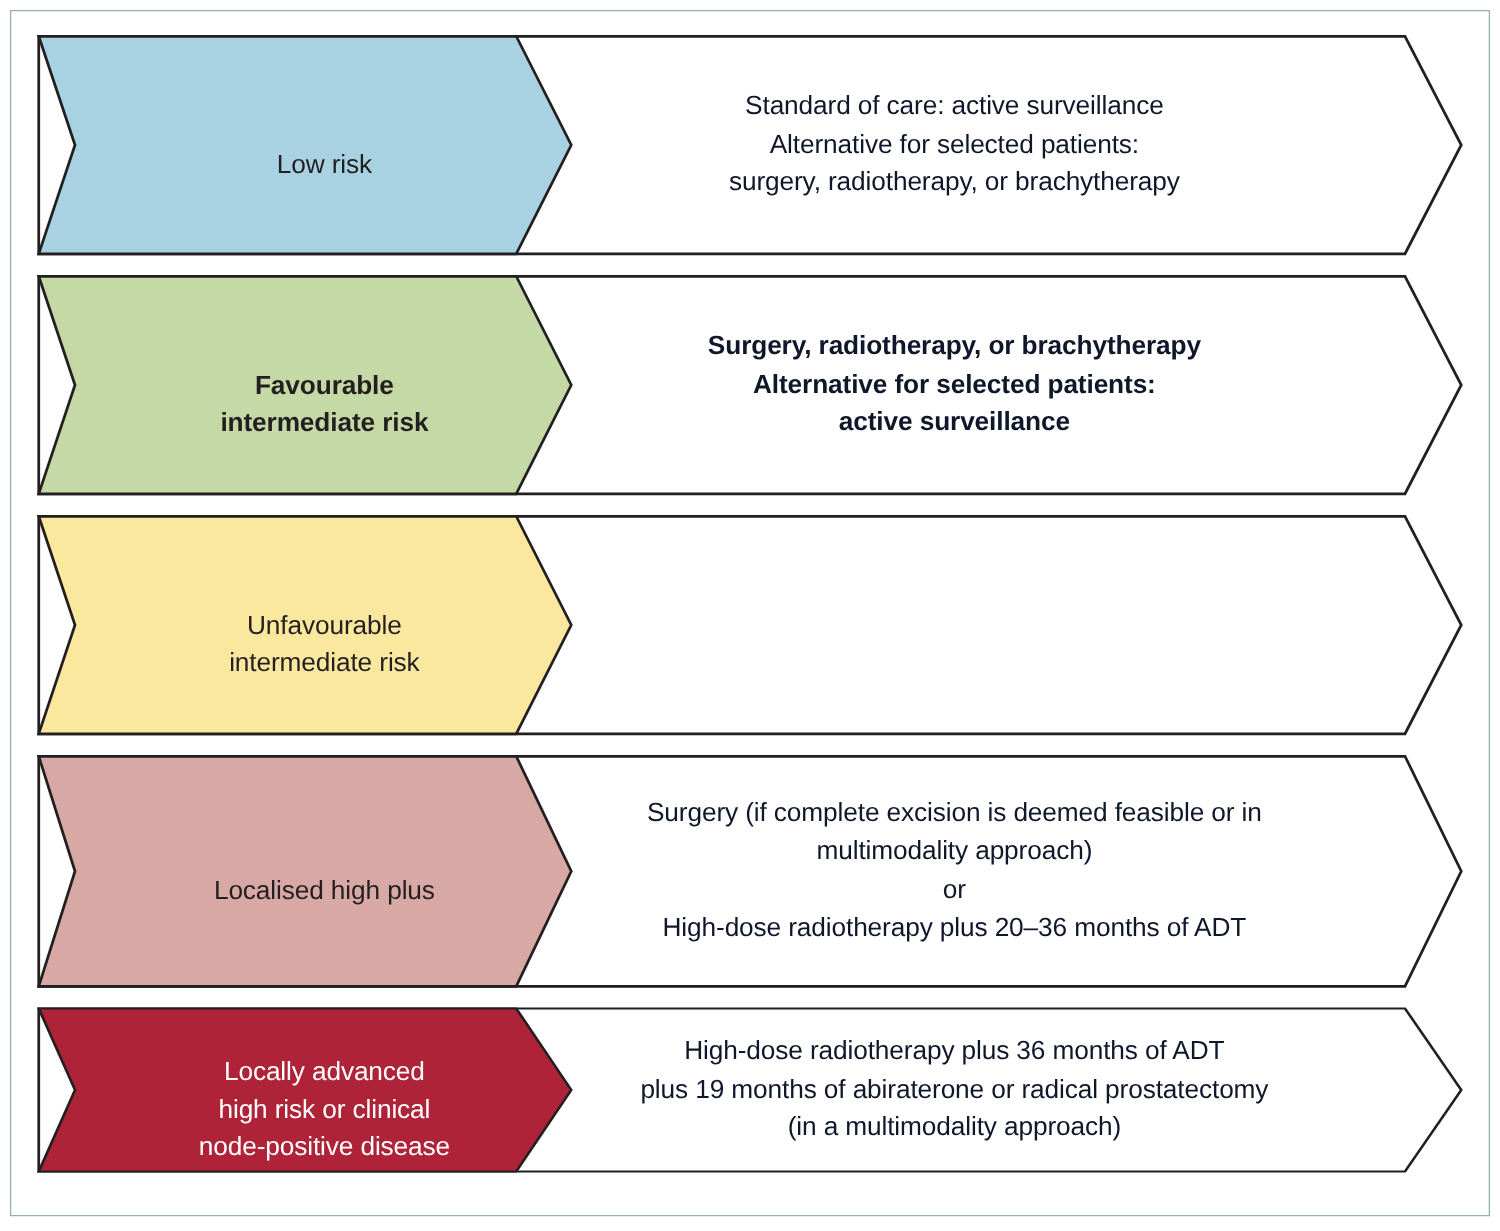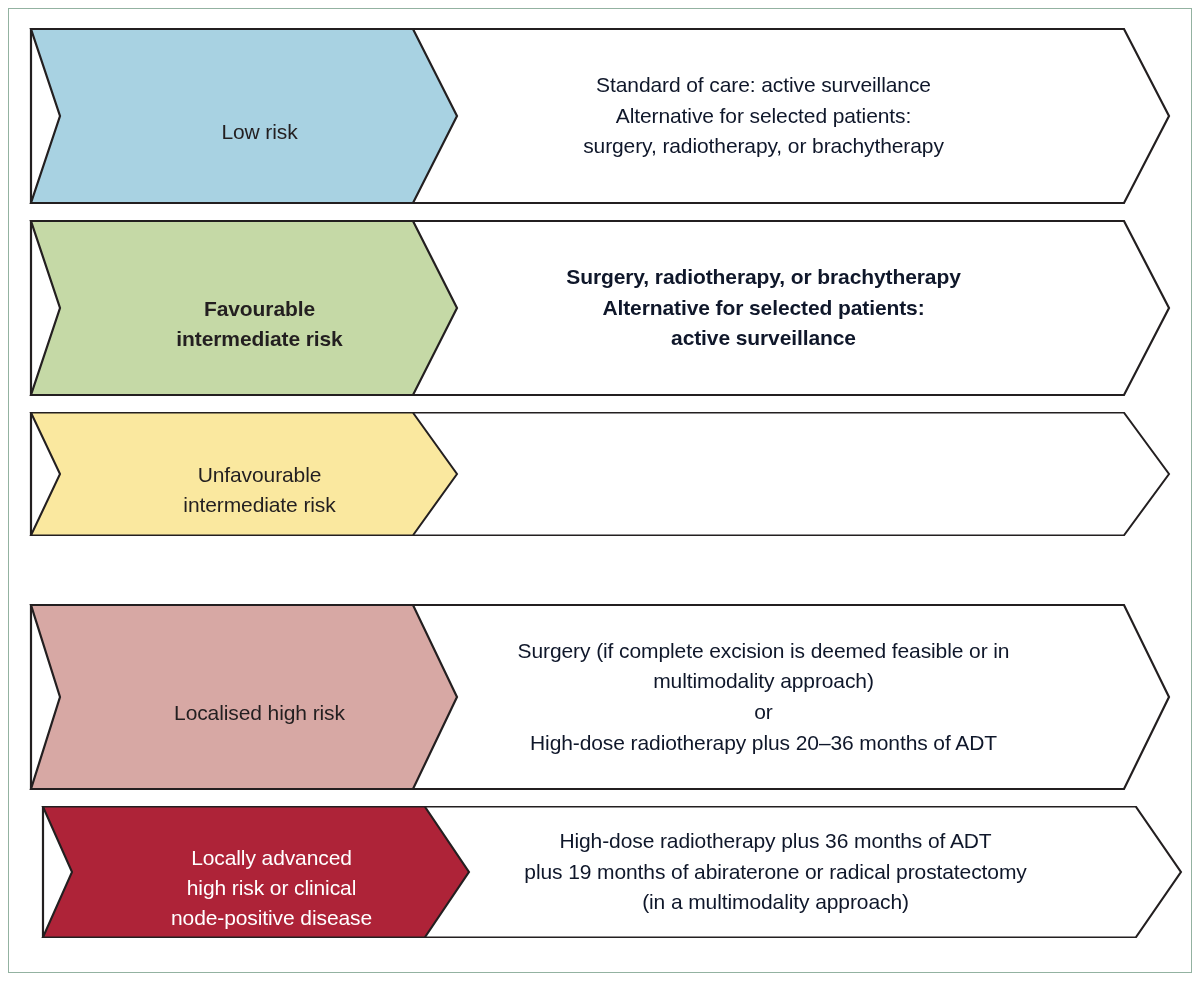--- a/index.html
+++ b/index.html
@@ -160,21 +160,21 @@
             <div class="label-text">Favourable
 intermediate risk</div>
           </div>
           <div class="desc-cell">
             <div class="desc-text">Surgery, radiotherapy, or brachytherapy
 Alternative for selected patients:
 active surveillance</div>
           </div>
         </div>
       </div>
-      <div class="row" style="position: absolute; left: 0px; top: 384px; width: 1140px; height: 124px; text-decoration: underline;">
+      <div class="row" style="position: absolute; left: 0px; top: 384px; width: 1140px; height: 176px; text-decoration: underline;">
         <div class="row-arrow">
           <svg viewBox="0 0 1140 176" preserveAspectRatio="none">
             <path class="arrow-outline" d="M 1 1 L 1094 1 L 1139 88 L 1094 175 L 1 175 Z"></path>
             <path class="chevron-shape" fill="#fae89f" d="M 1 1 L 383 1 L 427 88 L 383 175 L 1 175 L 30 88 Z"></path>
           </svg>
         </div>
         <div class="row-content">
           <div class="label-cell">
             <div class="label-text">Unfavourable
 intermediate risk</div>
@@ -183,31 +183,31 @@
       </div>
       <div class="row" style="position: absolute; left: 0px; top: 576px; width: 1140px; height: 186px;">
         <div class="row-arrow">
           <svg viewBox="0 0 1140 186" preserveAspectRatio="none">
             <path class="arrow-outline" d="M 1 1 L 1094 1 L 1139 93 L 1094 185 L 1 185 Z"></path>
             <path class="chevron-shape" fill="#d7a8a4" d="M 1 1 L 383 1 L 427 93 L 383 185 L 1 185 L 30 93 Z"></path>
           </svg>
         </div>
         <div class="row-content">
           <div class="label-cell">
-            <div class="label-text">Localised high risk</div>
+            <div class="label-text">Localised high plus</div>
           </div>
           <div class="desc-cell">
             <div class="desc-text">Surgery (if complete excision is deemed feasible or in
 multimodality approach)
 or
 High-dose radiotherapy plus 20–36 months of ADT</div>
           </div>
         </div>
       </div>
-      <div class="row" style="position: absolute; left: 12px; top: 778px; width: 1140px; height: 132px;">
+      <div class="row" style="position: absolute; left: 0px; top: 778px; width: 1140px; height: 132px;">
         <div class="row-arrow">
           <svg viewBox="0 0 1140 172" preserveAspectRatio="none">
             <path class="arrow-outline" d="M 1 1 L 1094 1 L 1139 86 L 1094 171 L 1 171 Z"></path>
             <path class="chevron-shape" fill="#ae2338" d="M 1 1 L 383 1 L 427 86 L 383 171 L 1 171 L 30 86 Z"></path>
           </svg>
         </div>
         <div class="row-content">
           <div class="label-cell">
             <div class="label-text inverse">Locally advanced
 high risk or clinical

